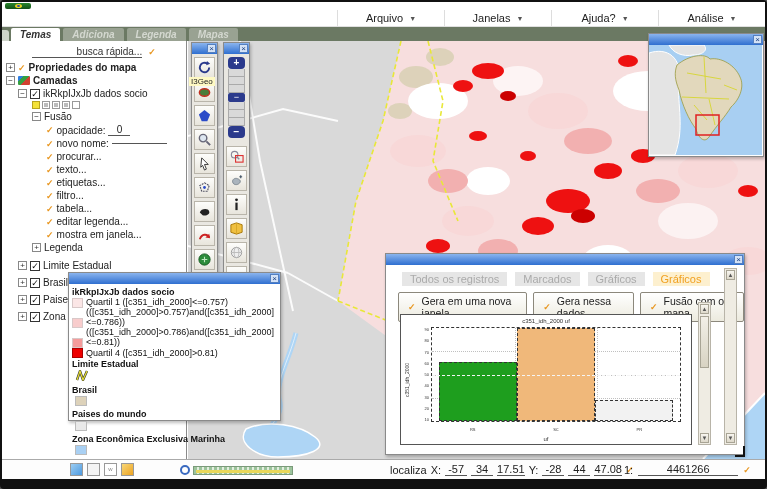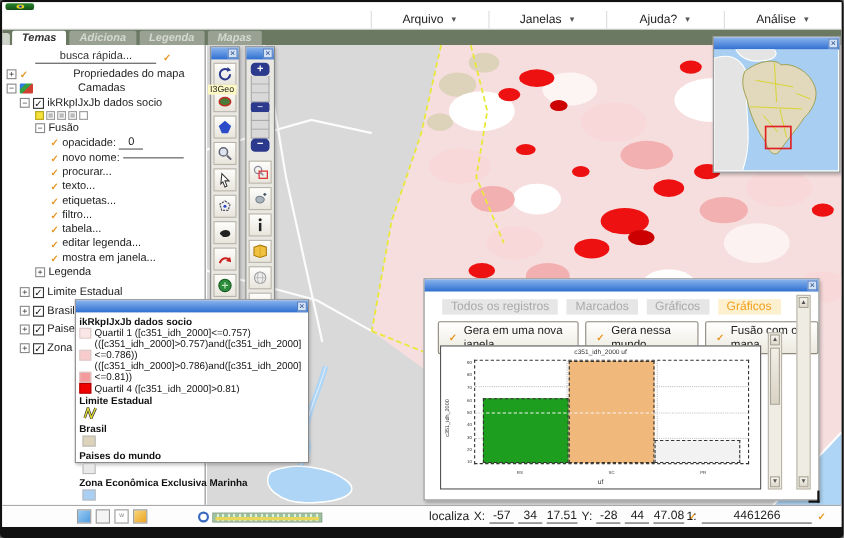--- a/index.html
+++ b/index.html
@@ -19,26 +19,26 @@
   .notch { width:7px; height:11px; background:#cfd4ca; border-radius:0 3px 0 0; margin-right:2px; }
   .tab { font-size:10px; font-weight:bold; padding:1px 9px 1px 9px; margin-right:3px; border-radius:2px 2px 0 0;font-style:italic; }
   .tab.active { background:#fff; color:#333; }
   .tab.inactive { background:#99a292; color:#d4d8d0; }
 
   
   .main { position:absolute; left:0; top:39px; width:763px; height:418px; }
   .sidebar { position:absolute; left:0; top:0; width:185px; height:100%; background:#fff; border-right:1px solid #8a8a8a; padding-top:3px; font-size:10px; color:#222; overflow:hidden; }
   .srow { display:flex; align-items:center; gap:3px; padding:1px 0 1px 4px; white-space:nowrap; }
   .ind1 { padding-left:16px; } .ind2 { padding-left:30px; } .ind3 { padding-left:44px; }
-  .bold { font-weight:normal;margin-left:38px; }
+  .bold { font-weight:bold; }
   .expander { width:9px; height:9px; border:1px solid #888; background:#fff; font-size:8px; line-height:7px; text-align:center; color:#333; flex:0 0 auto; }
   .cbx { width:10px; height:10px; border:1px solid #333; background:#fff; font-size:9px; line-height:9px; text-align:center; color:#111; flex:0 0 auto; }
   .ochk { color:#e8951d; font-size:9px; font-weight:bold; }
   .search-row { display:flex; align-items:center; justify-content:center; gap:6px; padding:2px 0 3px 0; }
-  .search-box { border-bottom:1px solid #555; min-width:110px; text-align:center; font-size:10px; color:#333; }
+  .search-box { border-bottom:1px solid #555; min-width:110px; text-align:right; font-size:10px; color:#333; }
   .ufield { border-bottom:1px solid #555; display:inline-block; min-width:22px; text-align:center; }
   .ufield.wide { min-width:55px; }
   .layers-ico { width:12px; height:9px; background:linear-gradient(135deg,#2d7de0 0 4px,#35a040 4px 8px,#d04030 8px 12px); border-radius:1px; flex:0 0 auto; }
   .sqrow { display:flex; gap:2px; }
   .sq { width:8px; height:8px; border:1px solid #999; background:#fff; }
   .sq.yellow { background:#f4e23a; border-color:#b8a420; }
   .sq .m { display:block; width:4px; height:4px; margin:1px; background:#bbb; }
 
   
   .fwin { position:absolute; background:#fff; border:1px solid #8a8a8a; box-shadow:1px 2px 3px rgba(0,0,0,.25); }
@@ -515,21 +515,21 @@
       <span class="rec-tab">Gráficos</span>
       <span class="rec-tab active">Gráficos</span>
     </div>
     <div class="rec-btns">
       <span class="rec-btn">
             <span class="ochk">✓</span>
             <span>Gera em uma nova janela</span>
           </span>
       <span class="rec-btn">
             <span class="ochk">✓</span>
-            <span>Gera nessa mundo</span>
+            <span>Gera nessa dados</span>
           </span>
       <span class="rec-btn">
             <span class="ochk">✓</span>
             <span>Fusão com o mapa</span>
           </span>
     </div>
     <div class="chart-box">
       <div class="chart-title">c351_idh_2000 uf</div>
       <div class="chart-ylabel">c351_idh_2000</div>
       <div class="yticks">

